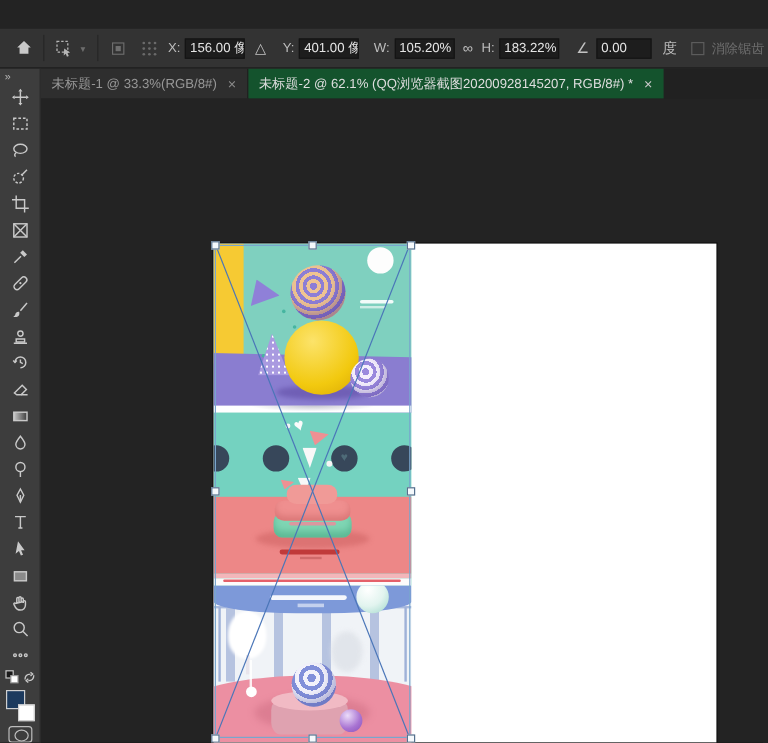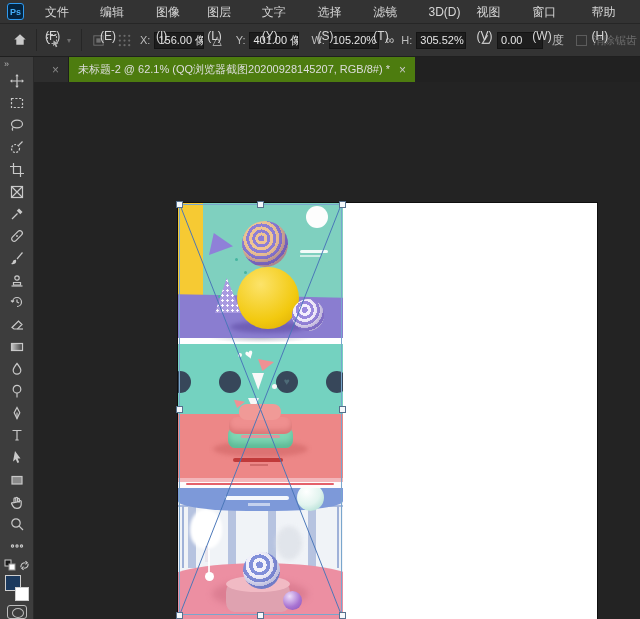--- a/index.html
+++ b/index.html
@@ -44,21 +44,21 @@
     position:relative; flex:0 0 auto; }
   .quickmask::after { content:""; position:absolute; left:4px; top:2px; width:10px; height:8px;
     border:1px solid #bdbdbd; border-radius:50%; }
   
   .tabbar { position:absolute; top:57px; left:34px; right:0; height:25px; background:#212121;
     display:flex; z-index:27; }
   .tab { display:flex; align-items:center; padding:0 9px; font-size:11px; white-space:nowrap; }
   .tab .close { margin-left:9px; font-size:12px; }
   .tab.inactive { background:#2e2e2e; color:#979797; border-right:1px solid #1d1d1d; }
   .tab.inactive .close { color:#8a8a8a; }
-  .tab.active { background:#4d7c0f; color:#dedede; }
+  .tab.active { background:#14532d; color:#dedede; }
   .tab.active .close { color:#c9c9c9; }
   
   .canvas { position:absolute; left:34px; top:82px; right:0; bottom:0; background:#232323; overflow:hidden; }
   .doc { position:absolute; left:144px; top:121px; width:419px; height:416px; background:#ffffff;
     box-shadow:0 0 0 1px rgba(0,0,0,.55); }
   .poster { position:absolute; left:144px; top:121px; width:165px; height:416px; overflow:hidden; }
   .poster div, .poster span { position:absolute; }
   
   .s1 { left:0; top:0; width:165px; height:141px; background:#7fd0bf; overflow:hidden; }
   .s1-wall { left:0; top:0; width:25px; height:100px; background:#f6ca33; }
@@ -143,34 +143,20 @@
   .tbox { position:absolute; left:145px; top:122px; width:163px; height:411px;
     border:1px solid #79a6cd; z-index:10; }
   .tbox svg { position:absolute; left:0; top:0; width:100%; height:100%; }
   .handle { position:absolute; width:7px; height:7px; background:#f5f9fc; border:1px solid #56708d; z-index:11; }
 </style>
 </head>
 <body>
 
 <div id="app">
 
-  <div class="menubar">
-    <div class="ps-logo">Ps</div>
-    <span class="menu-item">文件(F)</span>
-    <span class="menu-item">编辑(E)</span>
-    <span class="menu-item">图像(I)</span>
-    <span class="menu-item">图层(L)</span>
-    <span class="menu-item">文字(Y)</span>
-    <span class="menu-item">选择(S)</span>
-    <span class="menu-item">滤镜(T)</span>
-    <span class="menu-item">3D(D)</span>
-    <span class="menu-item">视图(V)</span>
-    <span class="menu-item">窗口(W)</span>
-    <span class="menu-item">帮助(H)</span>
-  </div>
 
   <div class="optionsbar">
     <span class="ob-ico" style="margin-left:10px">
       <svg width="16" height="16" viewBox="0 0 16 16">
           <path d="M8 2.2L2.3 7.5h2v5.3h7.4V7.5h2z" fill="#c9c9c9" stroke="none"></path>
         </svg>
     </span>
     <span class="ob-sep"></span>
     <span class="ob-ico">
       <svg width="16" height="16" viewBox="0 0 16 16">
@@ -201,21 +187,21 @@
     </span>
     <span class="ob-label">X:</span>
     <span class="ob-field">156.00 像素</span>
     <span class="ob-glyph" style="margin:0 8px">△</span>
     <span class="ob-label">Y:</span>
     <span class="ob-field">401.00 像素</span>
     <span class="ob-label" style="margin-left:12px">W:</span>
     <span class="ob-field">105.20%</span>
     <span class="ob-glyph" style="margin:0 7px">∞</span>
     <span class="ob-label" style="margin-left:0">H:</span>
-    <span class="ob-field">305.52%</span>
+    <span class="ob-field">183.22%</span>
     <span class="ob-glyph" style="margin:0 6px 0 14px">∠</span>
     <span class="ob-field" style="width:46px">0.00</span>
     <span class="ob-label" style="font-size:12px;margin-left:9px">度</span>
     <span class="ob-check"></span>
     <span class="ob-label ob-gray" style="margin-left:2px">消除锯齿</span>
 
   </div>
 
   <div class="toolbar">
     <span class="tb-collapse">»</span>
@@ -365,20 +351,21 @@
     </div>
     <div class="swatches">
       <div class="fg-swatch" style="background:#1c3a5e"></div>
       <div class="bg-swatch"></div>
     </div>
     <div class="quickmask"></div>
   </div>
 
   <div class="tabbar">
     <div class="tab inactive">
+      <span>未标题-1 @ 33.3%(RGB/8#)</span>
       <span class="close">×</span>
     </div>
     <div class="tab active">
       <span>未标题-2 @ 62.1% (QQ浏览器截图20200928145207, RGB/8#) *</span>
       <span class="close">×</span>
     </div>
   </div>
 
   <div class="canvas">
     <div class="doc"></div>

